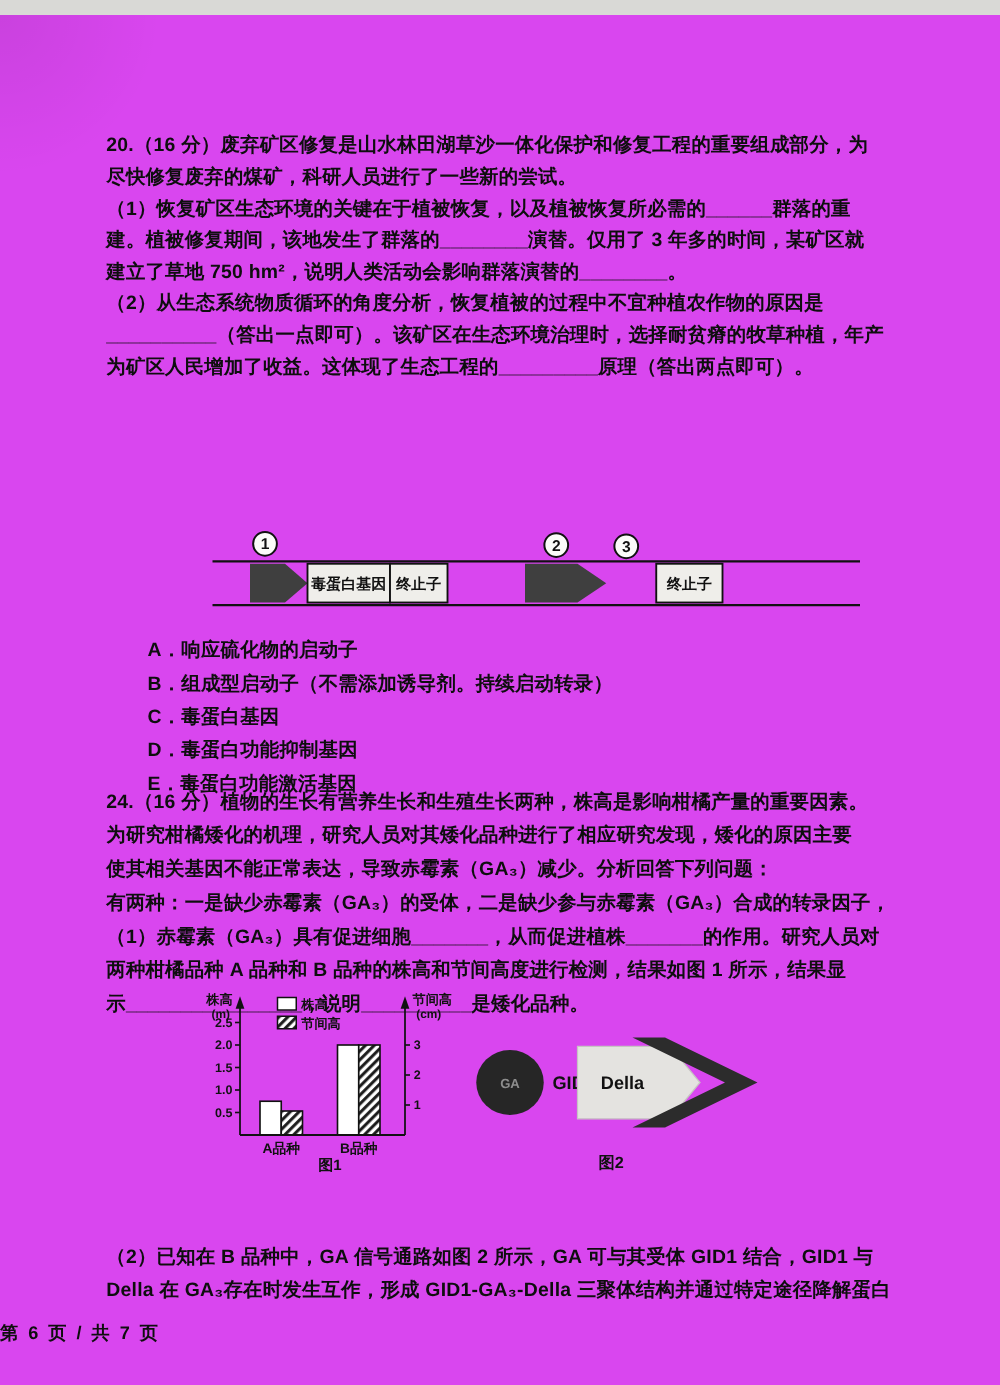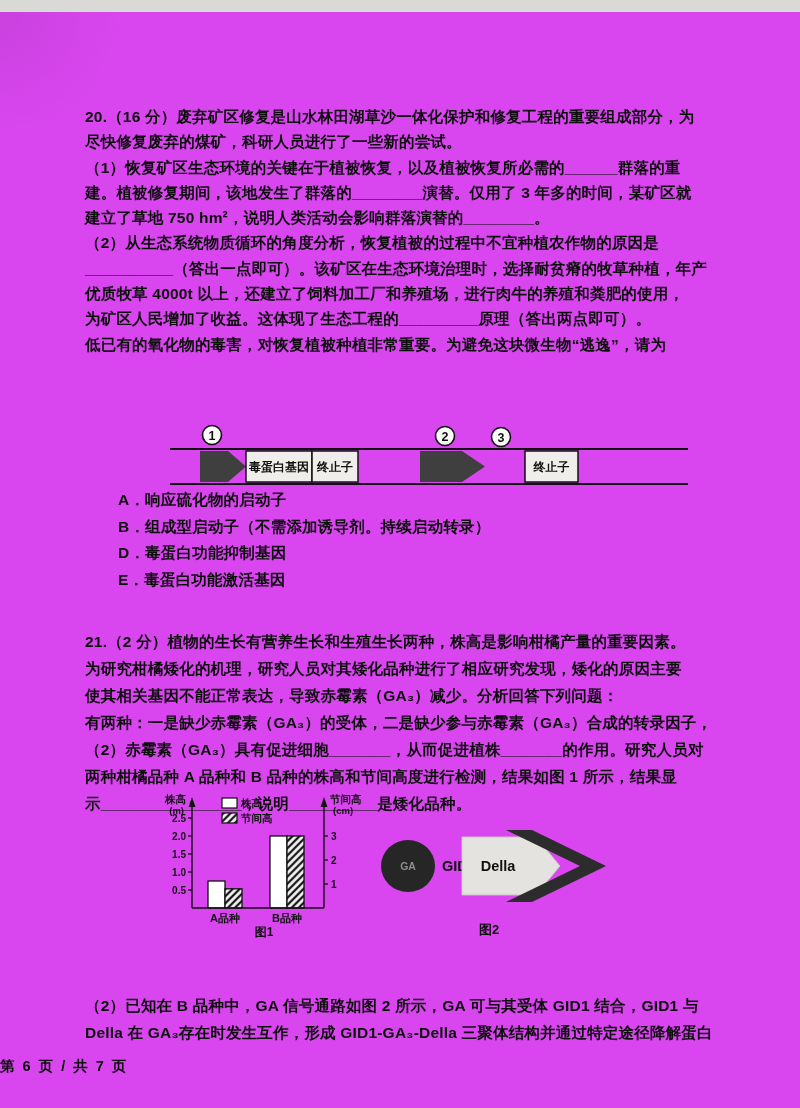--- a/index.html
+++ b/index.html
@@ -14,21 +14,21 @@
     background:radial-gradient(circle at 0 0, rgba(0,0,0,0.07), rgba(0,0,0,0) 65%);
     pointer-events:none;
   }
   .textblock{position:absolute;}
   .textblock p{
     margin:0;white-space:nowrap;
     font-size:15.5px;letter-spacing:0.2px;
   }
   .q20-lines{top:92px;left:85px;}
   .q20-lines p{line-height:25.3px;}
-  .q20-options{top:475px;left:118px;}
+  .q20-options{top:496px;left:118px;}
   .q20-options p{line-height:26.7px;}
   .q21-lines{top:616px;left:85px;}
   .q21-lines p{line-height:27px;}
   .q21-part2{top:980px;left:85px;}
   .q21-part2 p{line-height:27.3px;}
   .footer{
     position:absolute;top:1045px;left:0;width:100%;text-align:left;
     font-size:14.5px;letter-spacing:2px;
   }
   svg{position:absolute;overflow:visible;}
@@ -43,23 +43,21 @@
 <div class="page">
 
   <div class="textblock q20-lines">
     <p>20.（16 分）废弃矿区修复是山水林田湖草沙一体化保护和修复工程的重要组成部分，为</p>
     <p>尽快修复废弃的煤矿，科研人员进行了一些新的尝试。</p>
     <p>（1）恢复矿区生态环境的关键在于植被恢复，以及植被恢复所必需的______群落的重</p>
     <p>建。植被修复期间，该地发生了群落的________演替。仅用了 3 年多的时间，某矿区就</p>
     <p>建立了草地 750 hm²，说明人类活动会影响群落演替的________。</p>
     <p>（2）从生态系统物质循环的角度分析，恢复植被的过程中不宜种植农作物的原因是</p>
     <p>__________（答出一点即可）。该矿区在生态环境治理时，选择耐贫瘠的牧草种植，年产</p>
-    <p>优质牧草 4000t 以上，还建立了饲料加工厂和养殖场，进行肉牛的养殖和粪肥的使用，</p>
     <p>为矿区人民增加了收益。这体现了生态工程的_________原理（答出两点即可）。</p>
-    <p>低已有的氧化物的毒害，对恢复植被种植非常重要。为避免这块微生物“逃逸”，请为</p>
   </div>
 
   <svg id="q20-diagram" width="552" height="75" viewBox="0 0 552 75">
 
     <line x1="30" y1="24" x2="548" y2="24" stroke="#111" stroke-width="1.8"></line>
     <line x1="30" y1="59" x2="548" y2="59" stroke="#111" stroke-width="1.8"></line>
 
     <polygon points="60,26 88,26 106,41.5 88,57 60,57" fill="#3f3f3f"></polygon>
     <rect x="106" y="26" width="66" height="31" fill="#efeeea" stroke="#111" stroke-width="1.5"></rect>
     <text x="139" y="46" text-anchor="middle" font-size="12" font-weight="bold" fill="#111">毒蛋白基因</text>
@@ -74,30 +72,31 @@
     <text x="72" y="14.5" text-anchor="middle" font-size="12.5" font-weight="bold" fill="#111">1</text>
     <circle cx="305" cy="11" r="9.5" fill="#fbfbf9" stroke="#111" stroke-width="1.6"></circle>
     <text x="305" y="15.5" text-anchor="middle" font-size="12.5" font-weight="bold" fill="#111">2</text>
     <circle cx="361" cy="12" r="9.5" fill="#fbfbf9" stroke="#111" stroke-width="1.6"></circle>
     <text x="361" y="16.5" text-anchor="middle" font-size="12.5" font-weight="bold" fill="#111">3</text>
   </svg>
 
   <div class="textblock q20-options">
     <p>A．响应硫化物的启动子</p>
     <p>B．组成型启动子（不需添加诱导剂。持续启动转录）</p>
+    <p>C．毒蛋白基因</p>
     <p>D．毒蛋白功能抑制基因</p>
     <p>E．毒蛋白功能激活基因</p>
   </div>
 
   <div class="textblock q21-lines">
-    <p>21.（2 分）植物的生长有营养生长和生殖生长两种，株高是影响柑橘产量的重要因素。</p>
+    <p>24.（16 分）植物的生长有营养生长和生殖生长两种，株高是影响柑橘产量的重要因素。</p>
     <p>为研究柑橘矮化的机理，研究人员对其矮化品种进行了相应研究发现，矮化的原因主要</p>
     <p>使其相关基因不能正常表达，导致赤霉素（GA₃）减少。分析回答下列问题：</p>
     <p>有两种：一是缺少赤霉素（GA₃）的受体，二是缺少参与赤霉素（GA₃）合成的转录因子，</p>
-    <p>（2）赤霉素（GA₃）具有促进细胞_______，从而促进植株_______的作用。研究人员对</p>
+    <p>（1）赤霉素（GA₃）具有促进细胞_______，从而促进植株_______的作用。研究人员对</p>
     <p>两种柑橘品种 A 品种和 B 品种的株高和节间高度进行检测，结果如图 1 所示，结果显</p>
     <p>示________________，说明__________是矮化品种。</p>
   </div>
 
   <svg id="fig1-svg" width="222" height="152" viewBox="0 0 222 152">
       <defs>
         <pattern id="hatch" width="5" height="5" patternUnits="userSpaceOnUse" patternTransform="rotate(45)">
           <rect x="0" y="0" width="5" height="5" fill="#ffffff"></rect>
           <line x1="2" y1="0" x2="2" y2="5" stroke="#1a1a1a" stroke-width="2.4"></line>
         </pattern>

